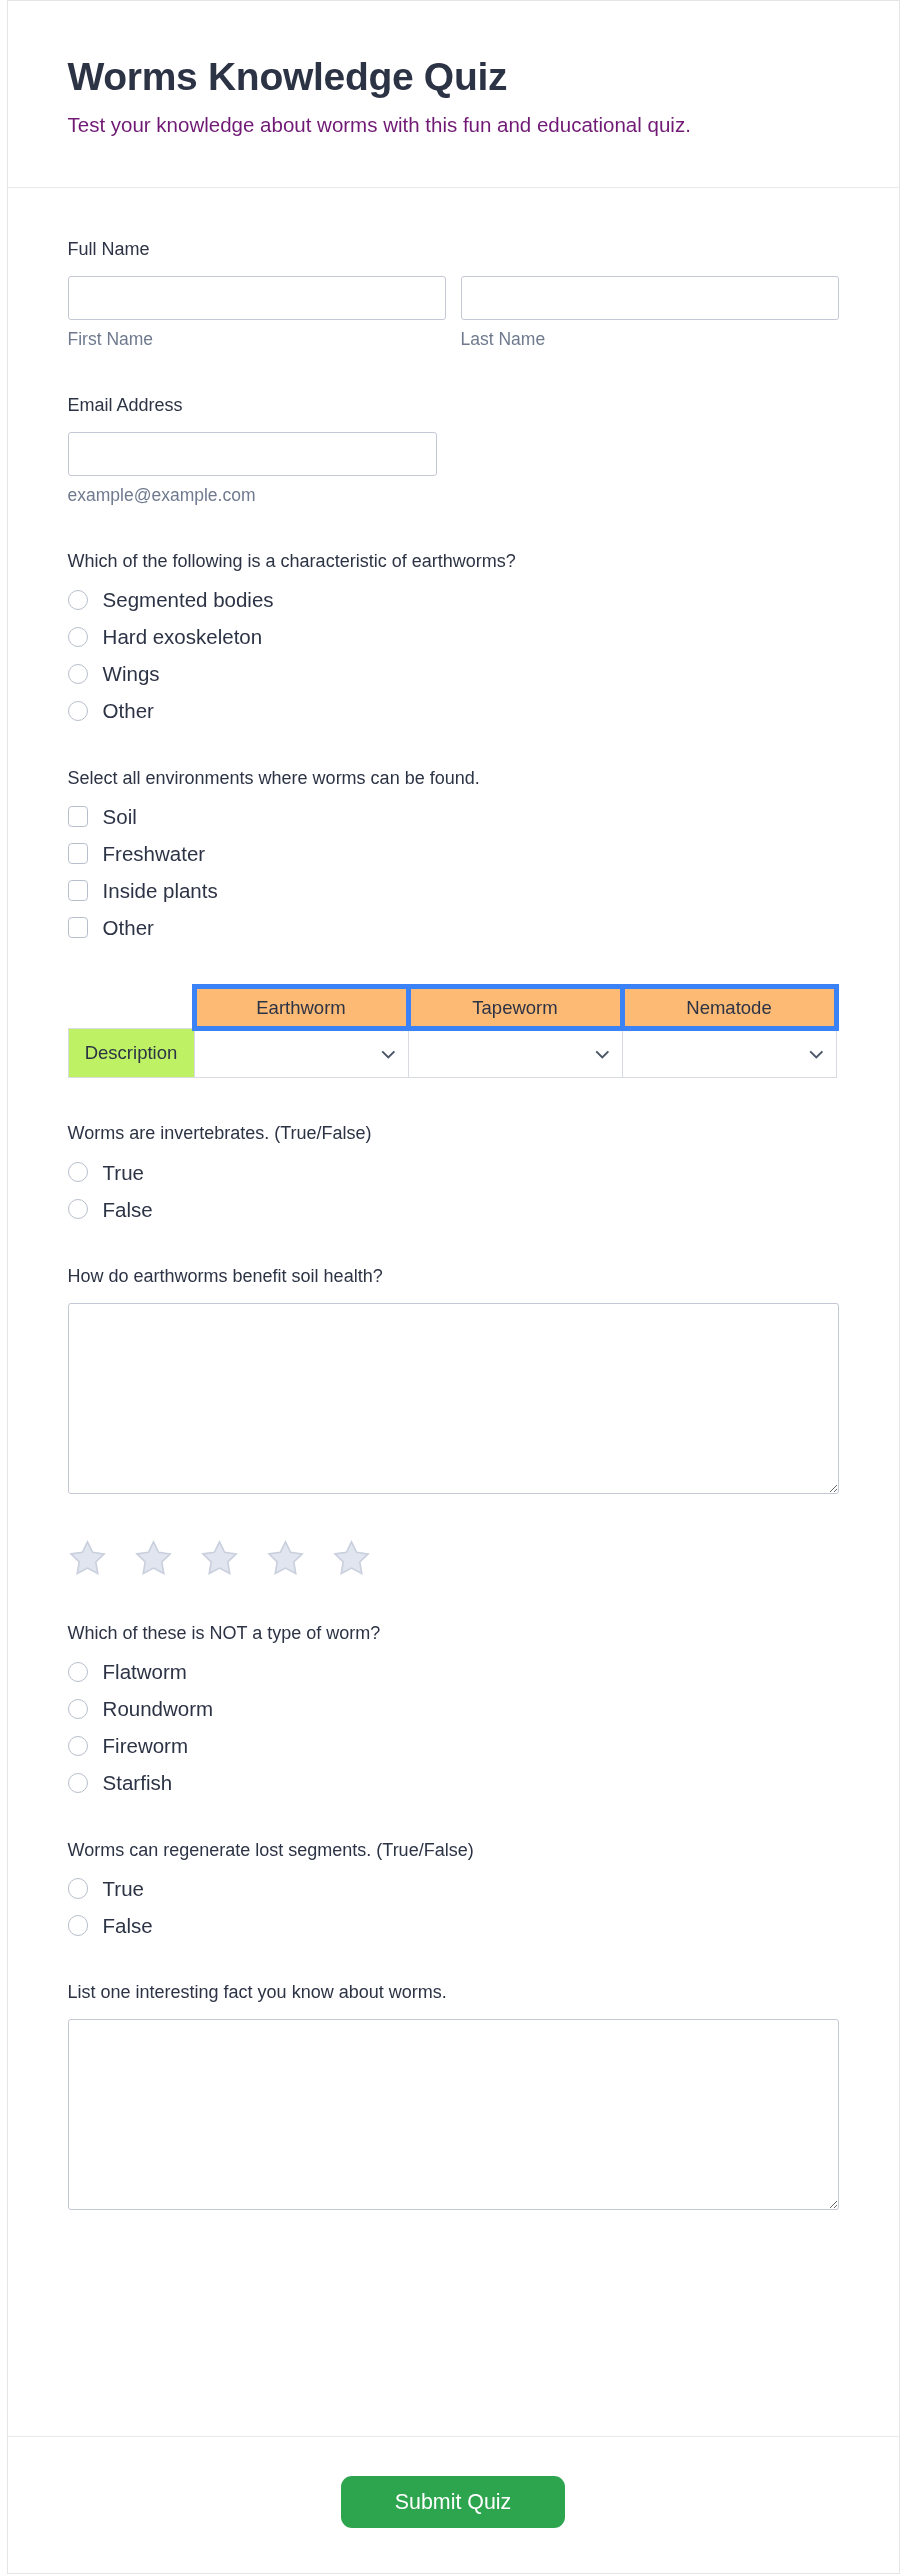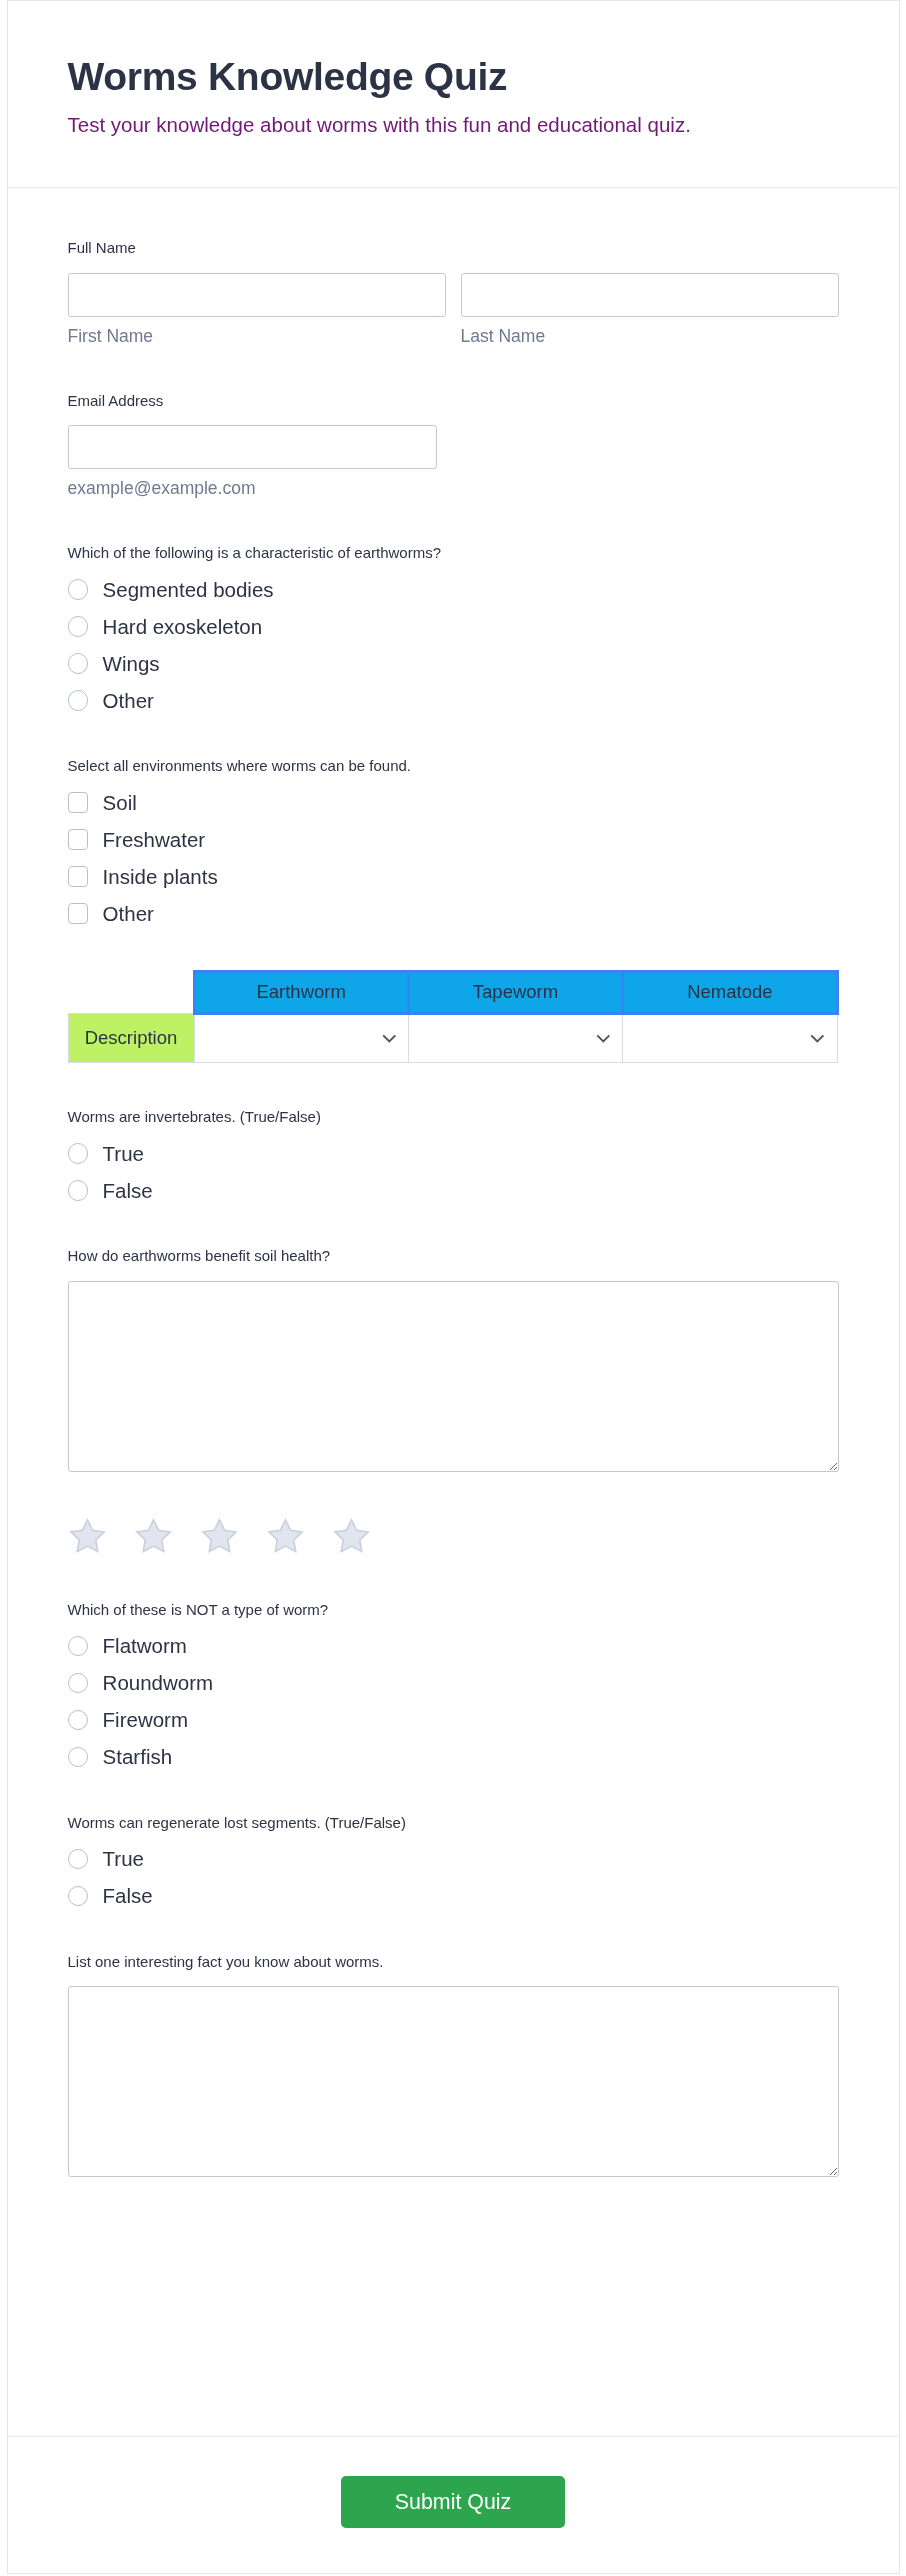--- a/index.html
+++ b/index.html
@@ -29,21 +29,21 @@
   .form-subtitle {
     margin-top: 11.7px;
     font-size: 20.5px;
     color: #701a75;
     line-height: 1.3;
   }
   .divider { border-top: 1px solid #e7e9ed; width: 100%; }
   .form-body { padding: 51px 60px 19.5px; flex: 1; }
   .question { margin-bottom: 45px; }
   .q-label {
-    font-size: 15px;
+    font-size: 18px;
     font-weight: 500;
     color: #2c3345;
     margin-bottom: 15.6px;
     line-height: 1.2;
   }
   .name-row { display: flex; gap: 15px; }
   .name-row .field { flex: 1; }
   .text-input {
     display: block;
     width: 100%;
@@ -75,22 +75,22 @@
     background: #ffffff;
     margin-right: 14.6px;
   }
   .radio-circle { border-radius: 50%; }
   .checkbox-square { border-radius: 3.9px; }
   .option-label { font-size: 20.5px; color: #2c3345; line-height: 23.4px; }
 
   .matrix { width: 100%; border-collapse: collapse; table-layout: fixed; }
   .matrix .corner { width: 126px; border: none; background: transparent; }
   .matrix th.col-head {
-    background: #0ea5e9;
-    border: 3px solid #3b82f6;
+    background: #fdba74;
+    border: 5px solid #3b82f6;
     height: 42px;
     font-size: 18.5px;
     font-weight: 400;
     color: #2c3345;
     text-align: center;
   }
   .matrix td.row-header {
     background: #bef264;
     border: 1px solid #d8dbe2;
     height: 49px;
@@ -129,21 +129,21 @@
   .star-row { display: flex; gap: 27px; margin-top: 5.8px; }
   .star { cursor: pointer; display: block; }
 
   .form-footer { padding: 39px 0 45px; display: flex; justify-content: center; }
   .submit-btn {
     width: 224px;
     height: 52px;
     background: #2da44e;
     color: #ffffff;
     border: none;
-    border-radius: 5px;
+    border-radius: 11px;
     font-family: "Liberation Sans", sans-serif;
     font-size: 21.4px;
     font-weight: 500;
     cursor: pointer;
   }
 </style>
 </head>
 <body>
 
 <div class="form-card">

